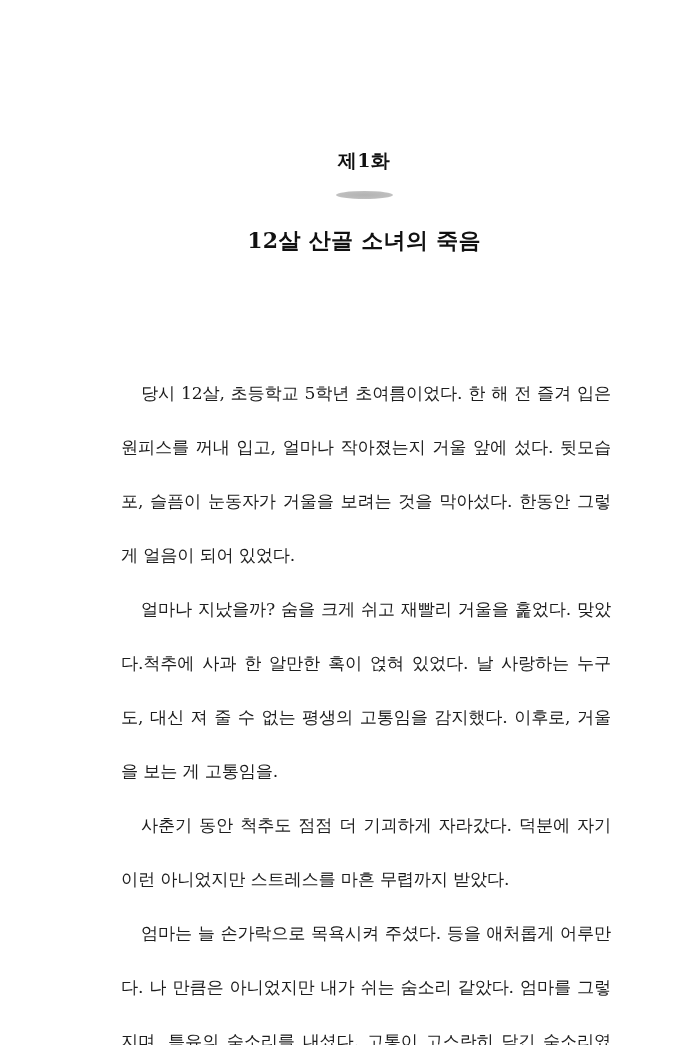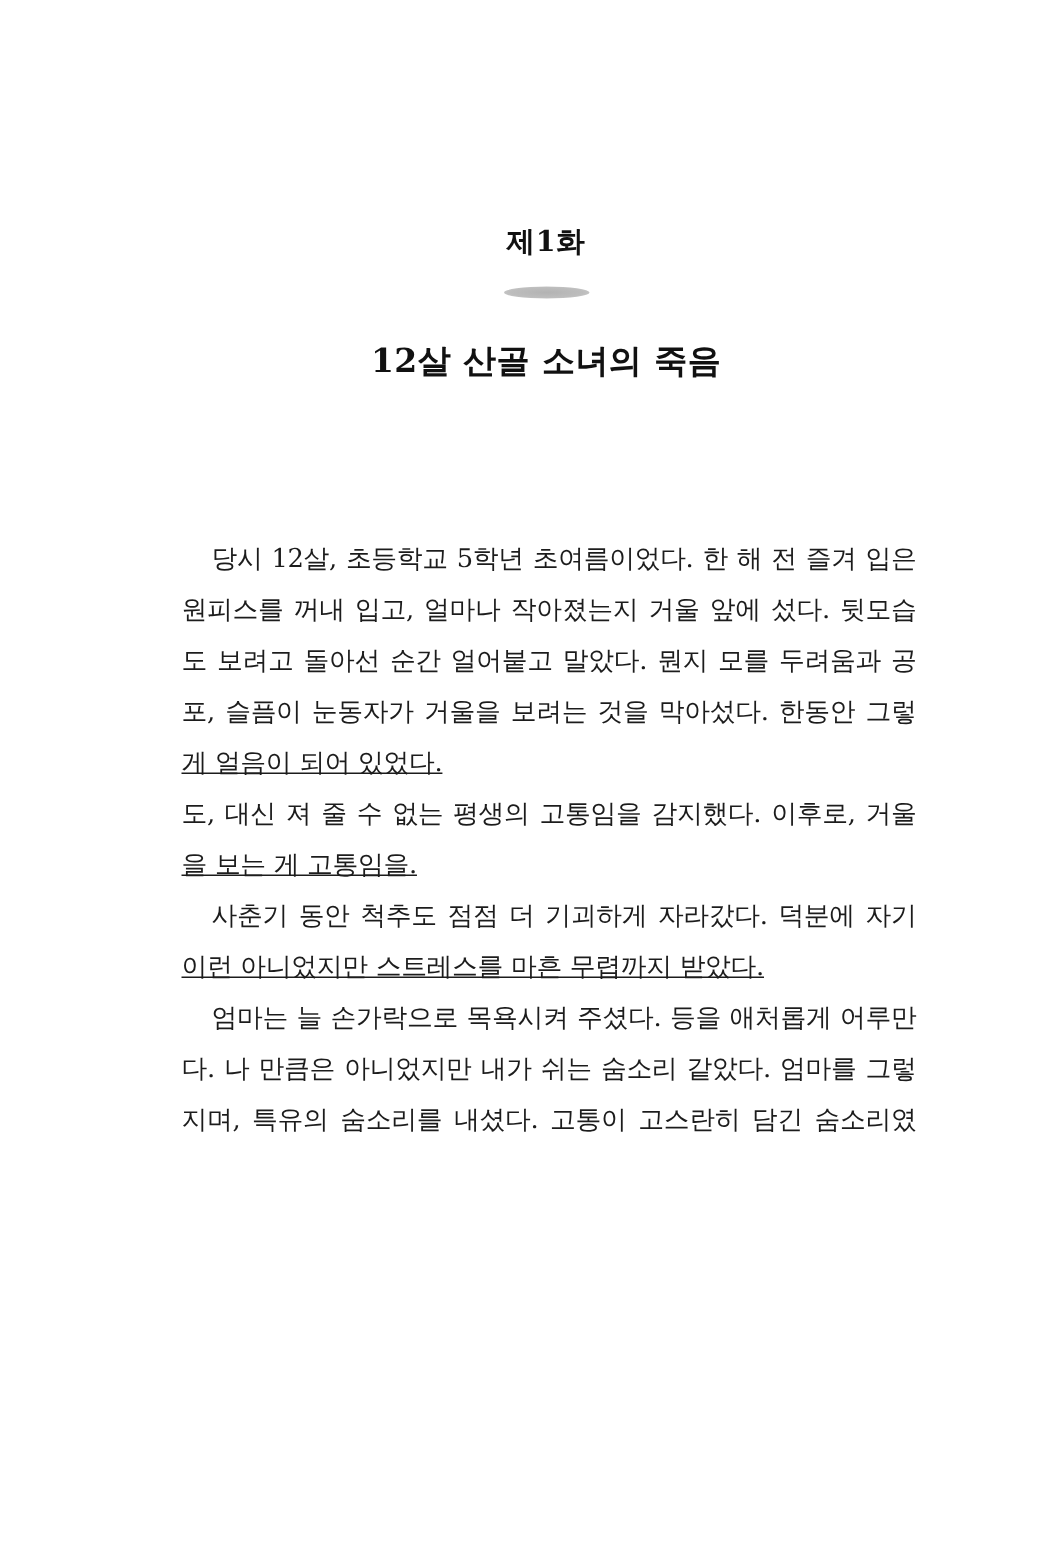--- a/index.html
+++ b/index.html
@@ -68,49 +68,50 @@
       text-align: justify;
       text-align-last: left;
       word-break: keep-all;
       letter-spacing: -0.2px;
     }
     .body-text p .line {
       display: block;
       text-align: justify;
       text-align-last: justify;
       white-space: nowrap;
+      margin-top: 20px;
     }
     .body-text p .line.last {
       text-align-last: left;
-      text-decoration: underline;
     }
     .body-text p .line.first {
       padding-left: 20px;
     }
     .body-text p {
       text-indent: 0;
     }
   </style>
 </head>
 <body>
 
 <div class="page">
   <div class="chapter-label">제1화</div>
   <div class="divider"></div>
   <div class="chapter-title">12살 산골 소녀의 죽음</div>
 
   <div class="body-text">
     <p>
       <span class="line first">당시 12살, 초등학교 5학년 초여름이었다. 한 해 전 즐겨 입은</span>
       <span class="line">원피스를 꺼내 입고, 얼마나 작아졌는지 거울 앞에 섰다. 뒷모습</span>
-      <span class="line">도 보려고 돌아선 순간 얼어붙고 말았다. 뭔지 모를 두려움과 공</span>
       <span class="line">포, 슬픔이 눈동자가 거울을 보려는 것을 막아섰다. 한동안 그렇</span>
       <span class="line last">게 얼음이 되어 있었다.</span>
     </p>
     <p>
+      <span class="line first">얼마나 지났을까? 숨을 크게 쉬고 재빨리 거울을 훑었다. 맞았</span>
+      <span class="line">다.척추에 사과 한 알만한 혹이 얹혀 있었다. 날 사랑하는 누구</span>
       <span class="line">도, 대신 져 줄 수 없는 평생의 고통임을 감지했다. 이후로, 거울</span>
       <span class="line last">을 보는 게 고통임을.</span>
     </p>
     <p>
       <span class="line first">사춘기 동안 척추도 점점 더 기괴하게 자라갔다. 덕분에 자기</span>
       <span class="line last">이런 아니었지만 스트레스를 마흔 무렵까지 받았다.</span>
     </p>
     <p>
       <span class="line first">엄마는 늘 손가락으로 목욕시켜 주셨다. 등을 애처롭게 어루만</span>
       <span class="line">다. 나 만큼은 아니었지만 내가 쉬는 숨소리 같았다. 엄마를 그렇</span>

